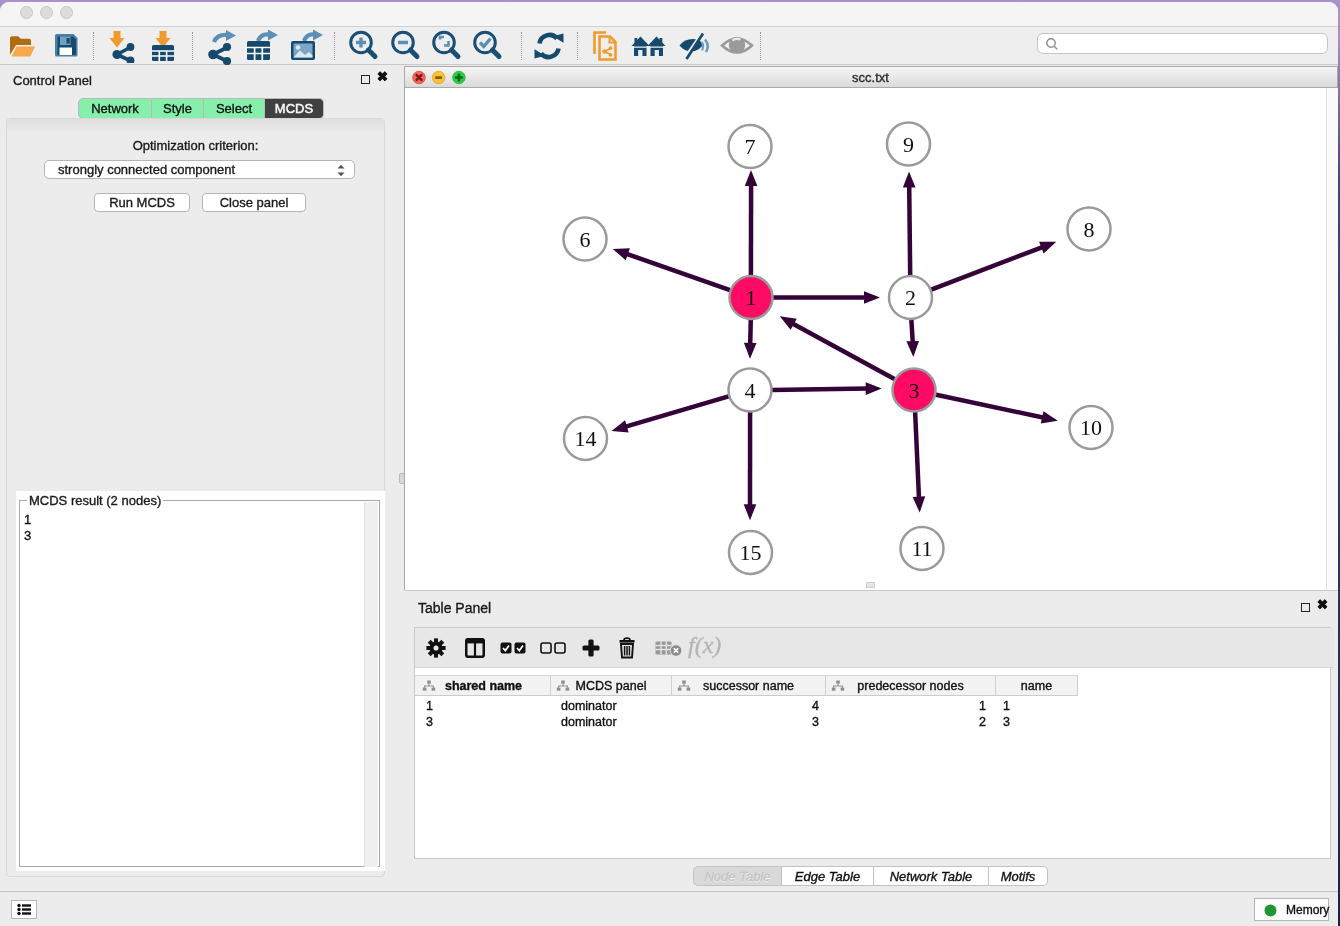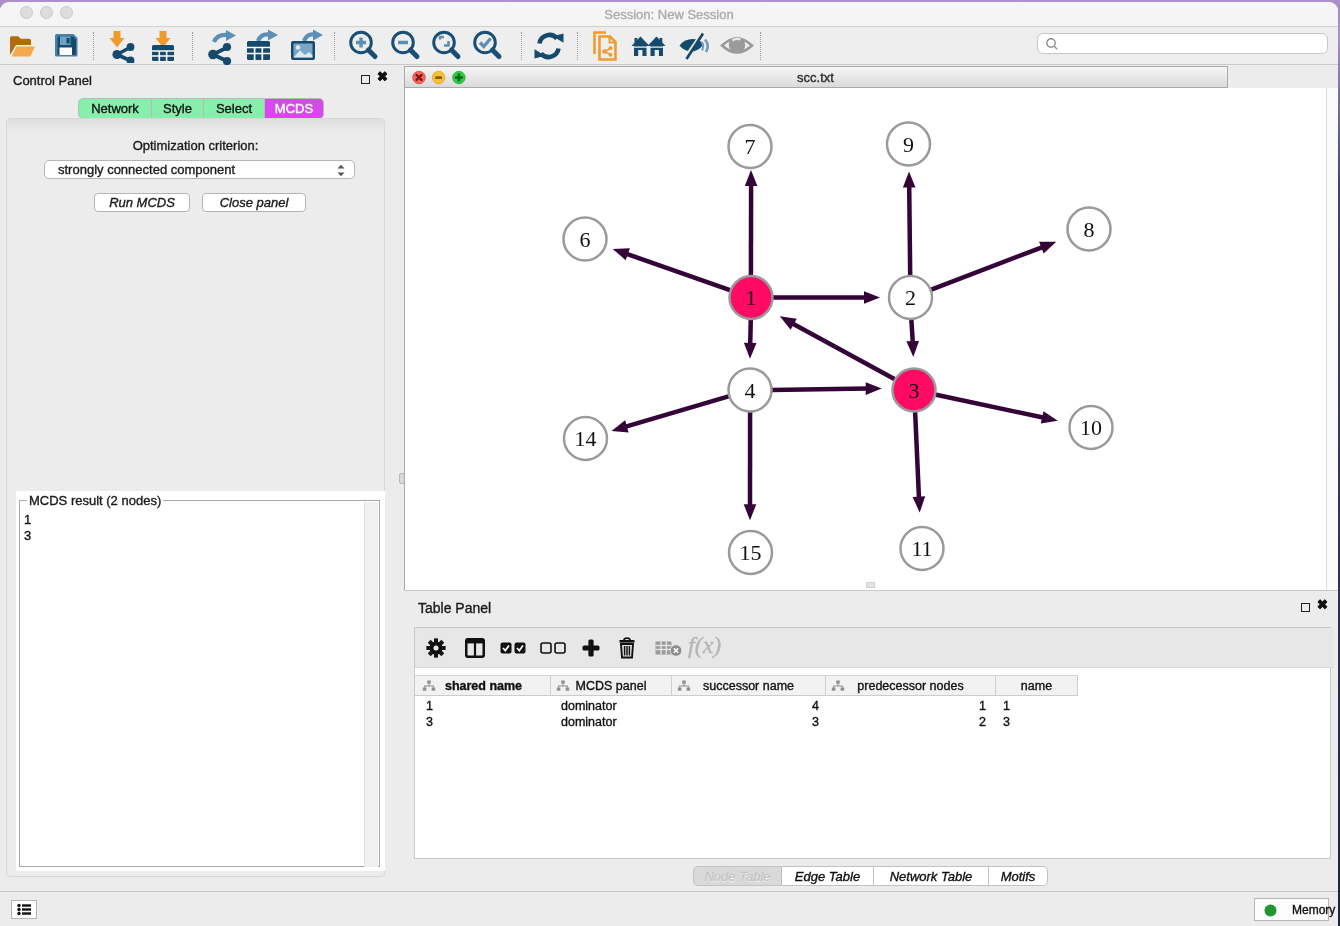--- a/index.html
+++ b/index.html
@@ -22,32 +22,32 @@
 #cpanel { position:absolute; left:0; top:63px; width:391px; height:826px; background:#ececec; }
 #cphead { position:absolute; left:0; top:0; width:391px; height:33px; }
 #cphead .t { position:absolute; left:13px; top:8px; font-size:13px; color:#1a1a1a; }
 .floatbtn { position:absolute; width:9px; height:9px; border:1.5px solid #222; }
 .closebtn { position:absolute; font-size:13px; font-weight:bold; color:#111; }
 .tab { position:absolute; top:33px; height:21px; background:#86efac; border:1px solid #b9b9b9; font-size:13px; color:#111; text-align:center; line-height:20px; }
 #tabpane { position:absolute; left:6px; top:53px; width:379px; height:759px; background:#ececec; border:1px solid #d8d8d8; border-radius:4px; }
 #tabpane .shade { position:absolute; left:0; top:0; width:100%; height:14px; background:linear-gradient(180deg,#dedede,#ececec); border-radius:4px 4px 0 0; }
 #optlabel { position:absolute; left:0; top:73px; width:391px; text-align:center; font-size:13px; color:#1a1a1a; }
 #dropdown { position:absolute; left:44px; top:95px; width:311px; height:19px; background:#fff; border:1px solid #b5b5b5; border-radius:5px; font-size:13px; color:#1a1a1a; line-height:17px; padding-left:13px; }
-.btn { position:absolute; top:128px; height:19px; background:#fff; border:1px solid #b5b5b5; border-radius:4px; font-size:13px; color:#1a1a1a; text-align:center; line-height:18px;font-style:italic; }
+.btn { position:absolute; top:128px; height:19px; background:#fff; border:1px solid #b5b5b5; border-radius:4px; font-size:13px; color:#1a1a1a; text-align:center; line-height:18px; }
 #resultbox { position:absolute; left:16px; top:426px; width:369px; height:380px; background:#fff; }
 #fieldset { position:absolute; left:3px; top:9px; width:361px; height:367px; border:1px solid #a8a8a8; }
 #legend { position:absolute; left:7px; top:-8px; background:#fff; padding:0 2px; font-size:13px; color:#1a1a1a; }
 #rscroll { position:absolute; right:1px; top:1px; width:14px; height:365px; background:#f0f0f0; border-left:1px solid #e0e0e0; }
 #resultbox .item { position:absolute; left:8px; font-size:13px; color:#111; }
 #vsplit { position:absolute; left:391px; top:63px; width:13px; height:826px; background:#ececec; }
 #vgrab { position:absolute; left:8px; top:408px; width:7px; height:11px; background:#d8d8d8; border:1px solid #b8b8b8; border-radius:2px; }
 
 
 #netframe { position:absolute; left:404px; top:62px; width:934px; height:527px; }
-#nettitle { position:absolute; left:0; top:2px; width:824px; height:22px; background:linear-gradient(180deg,#f6f6f6,#dadada); border:1px solid #aaaaaa; border-left:none; }
+#nettitle { position:absolute; left:0; top:2px; width:934px; height:22px; background:linear-gradient(180deg,#f6f6f6,#dadada); border:1px solid #aaaaaa; border-left:none; }
 #netcanvas { position:absolute; left:1px; top:24px; width:921px; height:503px; background:#fff; }
 #netgutter { position:absolute; left:922px; top:24px; width:12px; height:503px; background:#fbfbfb; border-left:1px solid #dcdcdc; }
 #netgrab { position:absolute; left:461px; top:494px; width:9px; height:6px; background:#e4e4e4; border:1px solid #cfcfcf; }
 
 
 #tpanel { position:absolute; left:404px; top:589px; width:934px; height:300px; background:#ececec; }
 #tpanel .t { position:absolute; left:14px; top:9px; font-size:14px; color:#1a1a1a; }
 #tcontent { position:absolute; left:10px; top:36px; width:917px; height:232px; background:#fff; border:1px solid #c9c9c9; }
 #ttoolbar { position:absolute; left:0px; top:0px; width:919px; height:40px; background:#e7e7e7; border-bottom:1px solid #d8d8d8; }
 #thead { position:absolute; left:0px; top:47px; width:663px; height:21px; background:#f2f2f2; border-top:1px solid #d4d4d4; border-bottom:1px solid #cccccc; border-right:1px solid #cfcfcf; }
@@ -62,21 +62,20 @@
 #listbtn { position:absolute; left:11px; top:8px; width:26px; height:19px; background:#fdfdfd; border:1px solid #b5b5b5; }
 #membtn { position:absolute; left:1254px; top:6px; width:75px; height:23px; background:#fdfdfd; border:1px solid #b5b5b5; font-size:12px; color:#111; }
 </style>
 </head>
 <body>
 <div id="win">
   <div id="titlebar">
     <div class="tl" style="left:20px;"></div>
     <div class="tl" style="left:40px;"></div>
     <div class="tl" style="left:60px;"></div>
-    <div id="wtitle">Session: New Session</div>
   </div>
 
   <div id="toolbar">
 
     <svg class="ticon" style="left:6px;" width="32" height="32" viewBox="0 0 32 32">
       <path d="M4 26 V9 q0-1.8 1.8-1.8 h6.4 l2.6 2.6 h8.4 q1.8 0 1.8 1.8 v4.4 h-15 z" fill="#b06c12"></path>
       <path d="M10.5 17.5 h18.5 l-4.6 10 H5.6 z" fill="#f5a84c"></path>
     </svg>
 
     <svg class="ticon" style="left:50px;" width="32" height="32" viewBox="0 0 32 32">
@@ -243,21 +242,21 @@
 
   <div id="cpanel">
     <div id="cphead">
       <div class="t">Control Panel</div>
       <div class="floatbtn" style="left:361px; top:10px;"></div>
       <div class="closebtn" style="left:377px; top:4px;">✖</div>
     </div>
     <div class="tab" style="left:78px; width:74px; border-radius:5px 0 0 5px;">Network</div>
     <div class="tab" style="left:152px; width:52px; border-left:none;">Style</div>
     <div class="tab" style="left:204px; width:61px; border-left:none;">Select</div>
-    <div class="tab" style="left:265px; width:59px; border-left:none; border-radius:0 5px 5px 0; background:#d946ef; color:#f5f5f5; text-shadow:0 0 1px #c0c0c0;">MCDS</div>
+    <div class="tab" style="left:265px; width:59px; border-left:none; border-radius:0 5px 5px 0; background:#404040; color:#f5f5f5; text-shadow:0 0 1px #c0c0c0;">MCDS</div>
     <div id="tabpane">
         <div class="shade"></div>
       </div>
     <div id="dropdown">strongly connected component
       <svg width="12" height="15" style="position:absolute;right:7px;top:2px;" viewBox="0 0 12 15">
           <path d="M2.5 5.5 L6 1.8 L9.5 5.5 Z M2.5 9.5 L6 13.2 L9.5 9.5 Z" fill="#555"></path>
         </svg>
     </div>
     <div id="optlabel">Optimization criterion:</div>
     <div class="btn" style="left:94px; width:96px;">Run MCDS</div>
@@ -498,16 +497,16 @@
         <rect x="5" y="1.3" width="9" height="2.4"></rect>
             <rect x="5" y="5.3" width="9" height="2.4"></rect>
             <rect x="5" y="9.3" width="9" height="2.4"></rect>
           </g>
       </svg>
     </div>
     <div id="membtn">
       <svg width="13" height="13" style="position:absolute;left:9px;top:5px;">
           <circle cx="6.5" cy="6.5" r="6" fill="#1e9632"></circle>
         </svg>
-      <span style="position:absolute;left:37px;top:4px;text-align:center;">Memory</span>
+      <span style="position:absolute;left:31px;top:4px;text-align:center;">Memory</span>
     </div>
   </div>
 </div>
 
 </body></html>

